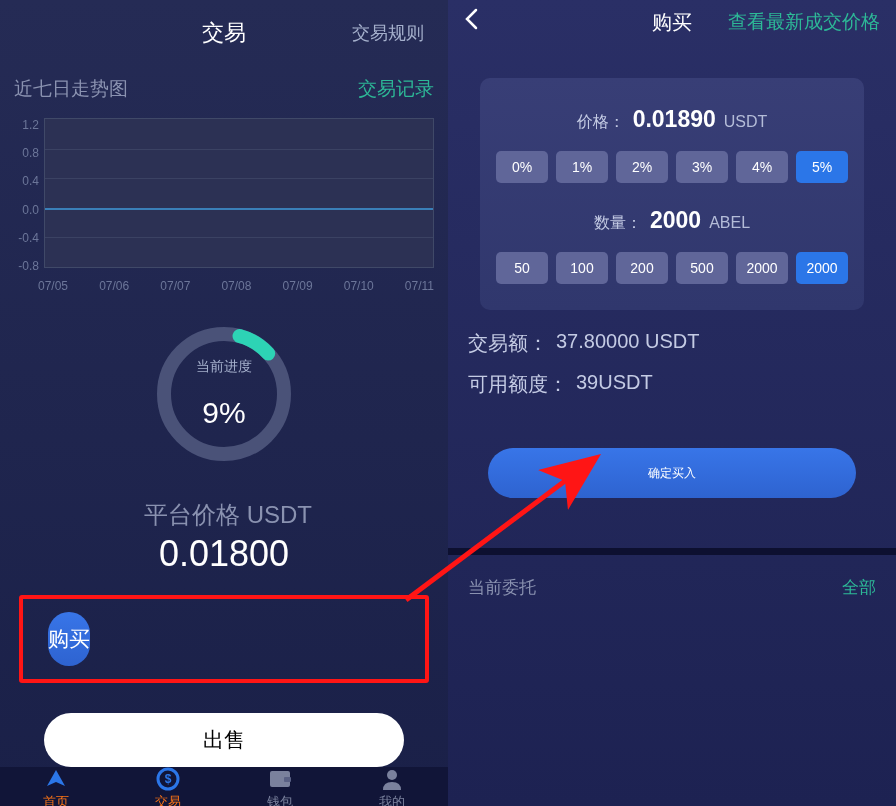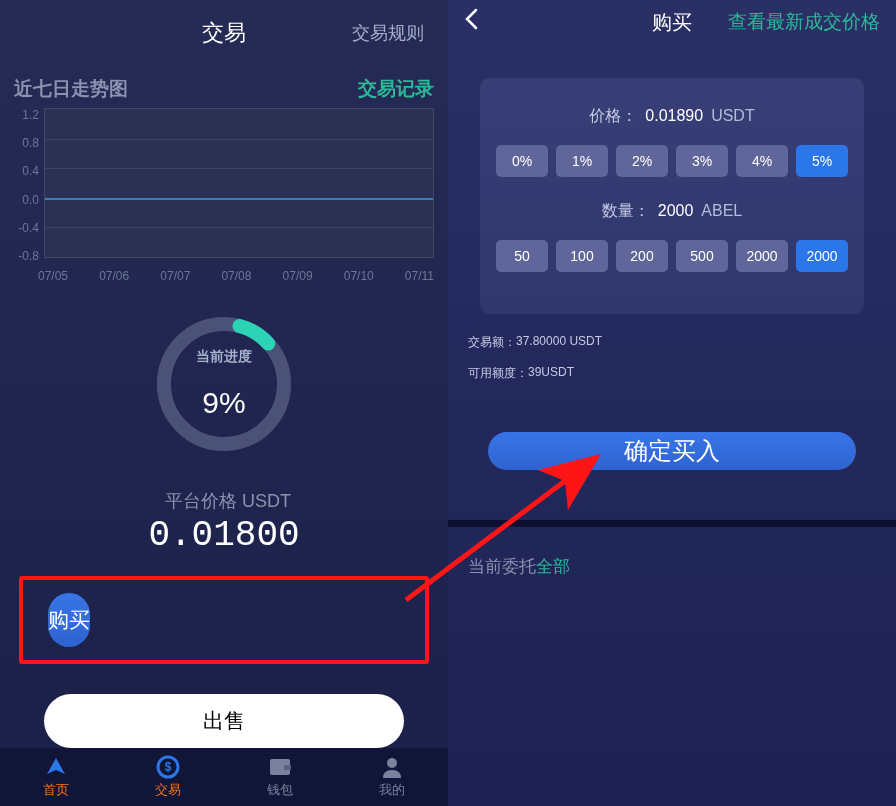--- a/index.html
+++ b/index.html
@@ -45,22 +45,21 @@
     }
     
     
     .chart-section {
       padding: 10px 14px 6px;
     }
     .chart-header {
       display: flex;
       justify-content: space-between;
       align-items: flex-start;
-      margin-bottom: 6px;
-      font-weight: bold;
+      margin-bottom: 16px;
     }
     .chart-title {
       color: #8a92b0;
       font-size: 19px;
     }
     .chart-link {
       color: #2db997;
       font-size: 19px;
     }
     .chart-area {
@@ -119,21 +118,20 @@
     }
     .donut-wrap {
       width: 150px;
       height: 150px;
       position: relative;
     }
     .donut-label {
       color: #a5b0cc;
       font-size: 14px;
       margin-bottom: 20px;
-      font-weight: bold;
     }
     .donut-value {
       color: #fff;
       font-size: 30px;
       font-weight: 500;
     }
     .donut-center {
       position: absolute;
       top: 50%;
       left: 50%;
@@ -141,29 +139,28 @@
       text-align: center;
     }
     
     
     .price-section {
       text-align: center;
       margin-top: 30px;
     }
     .price-label {
       color: #8a92b0;
-      font-size: 18px;
+      font-size: 24px;
       margin-left: 8px;
     }
     .price-value {
       color: #fff;
       font-size: 36px;
       font-weight: 400;
       margin-top: 2px;
-      font-family: Liberation Mono, monospace;
     }
     
     
     .big-buttons {
       padding: 20px 44px 0;
       display: flex;
       flex-direction: column;
       gap: 30px;
     }
     .big-button {
@@ -242,37 +239,37 @@
     .header-right-link {
       margin-left: auto;
       color: #2db997;
       font-size: 19px;
     }
     
     .card {
       margin: 24px 32px 0;
       background: linear-gradient(180deg, #383e76 0%, #30376d 100%);
       border-radius: 10px;
-      padding: 28px 16px 18px;
+      padding: 28px 16px 2px;
     }
     .card-row {
       display: flex;
       align-items: baseline;
       justify-content: center;
       gap: 8px;
       margin-bottom: 18px;
     }
     .card-label {
       color: #c4cbe4;
       font-size: 16px;
     }
     .card-value {
       color: #fff;
-      font-size: 16px;
-      font-weight: 400;
+      font-size: 23px;
+      font-weight: 700;
     }
     .card-unit {
       color: #b4bcd8;
       font-size: 16px;
     }
     .chip-row {
       display: flex;
       gap: 8px;
       justify-content: center;
       margin-bottom: 24px;
@@ -289,49 +286,49 @@
     }
     .chip.selected {
       background: #2b76e8;
     }
     
     .info-lines {
       padding: 20px 20px 0;
     }
     .info-line {
       display: flex;
-      gap: 0;
+      gap: 8px;
       color: #c4cbe4;
-      font-size: 12px;
+      font-size: 20px;
       margin-bottom: 14px;
     }
     
     .confirm-btn {
       margin: 36px 40px 0;
-      height: 38px;
+      height: 50px;
       border-radius: 25px;
       background: linear-gradient(180deg, #3875e8 0%, #2e63d0 100%);
       color: #fff;
-      font-size: 24px;
+      font-size: 12px;
       border: none;
       display: flex;
       align-items: center;
       justify-content: center;
       cursor: pointer;
     }
     
     .divider {
       height: 7px;
       background: #0d1030;
       margin-top: 50px;
     }
     .orders-bar {
       display: flex;
-      justify-content: flex-start;
-      padding: 28px 20px;
+      justify-content: space-between;
+      padding: 21px 20px;
     }
     .orders-label {
       color: #8a92b0;
       font-size: 17px;
     }
     .orders-link {
       color: #2db997;
       font-size: 17px;
     }
     

